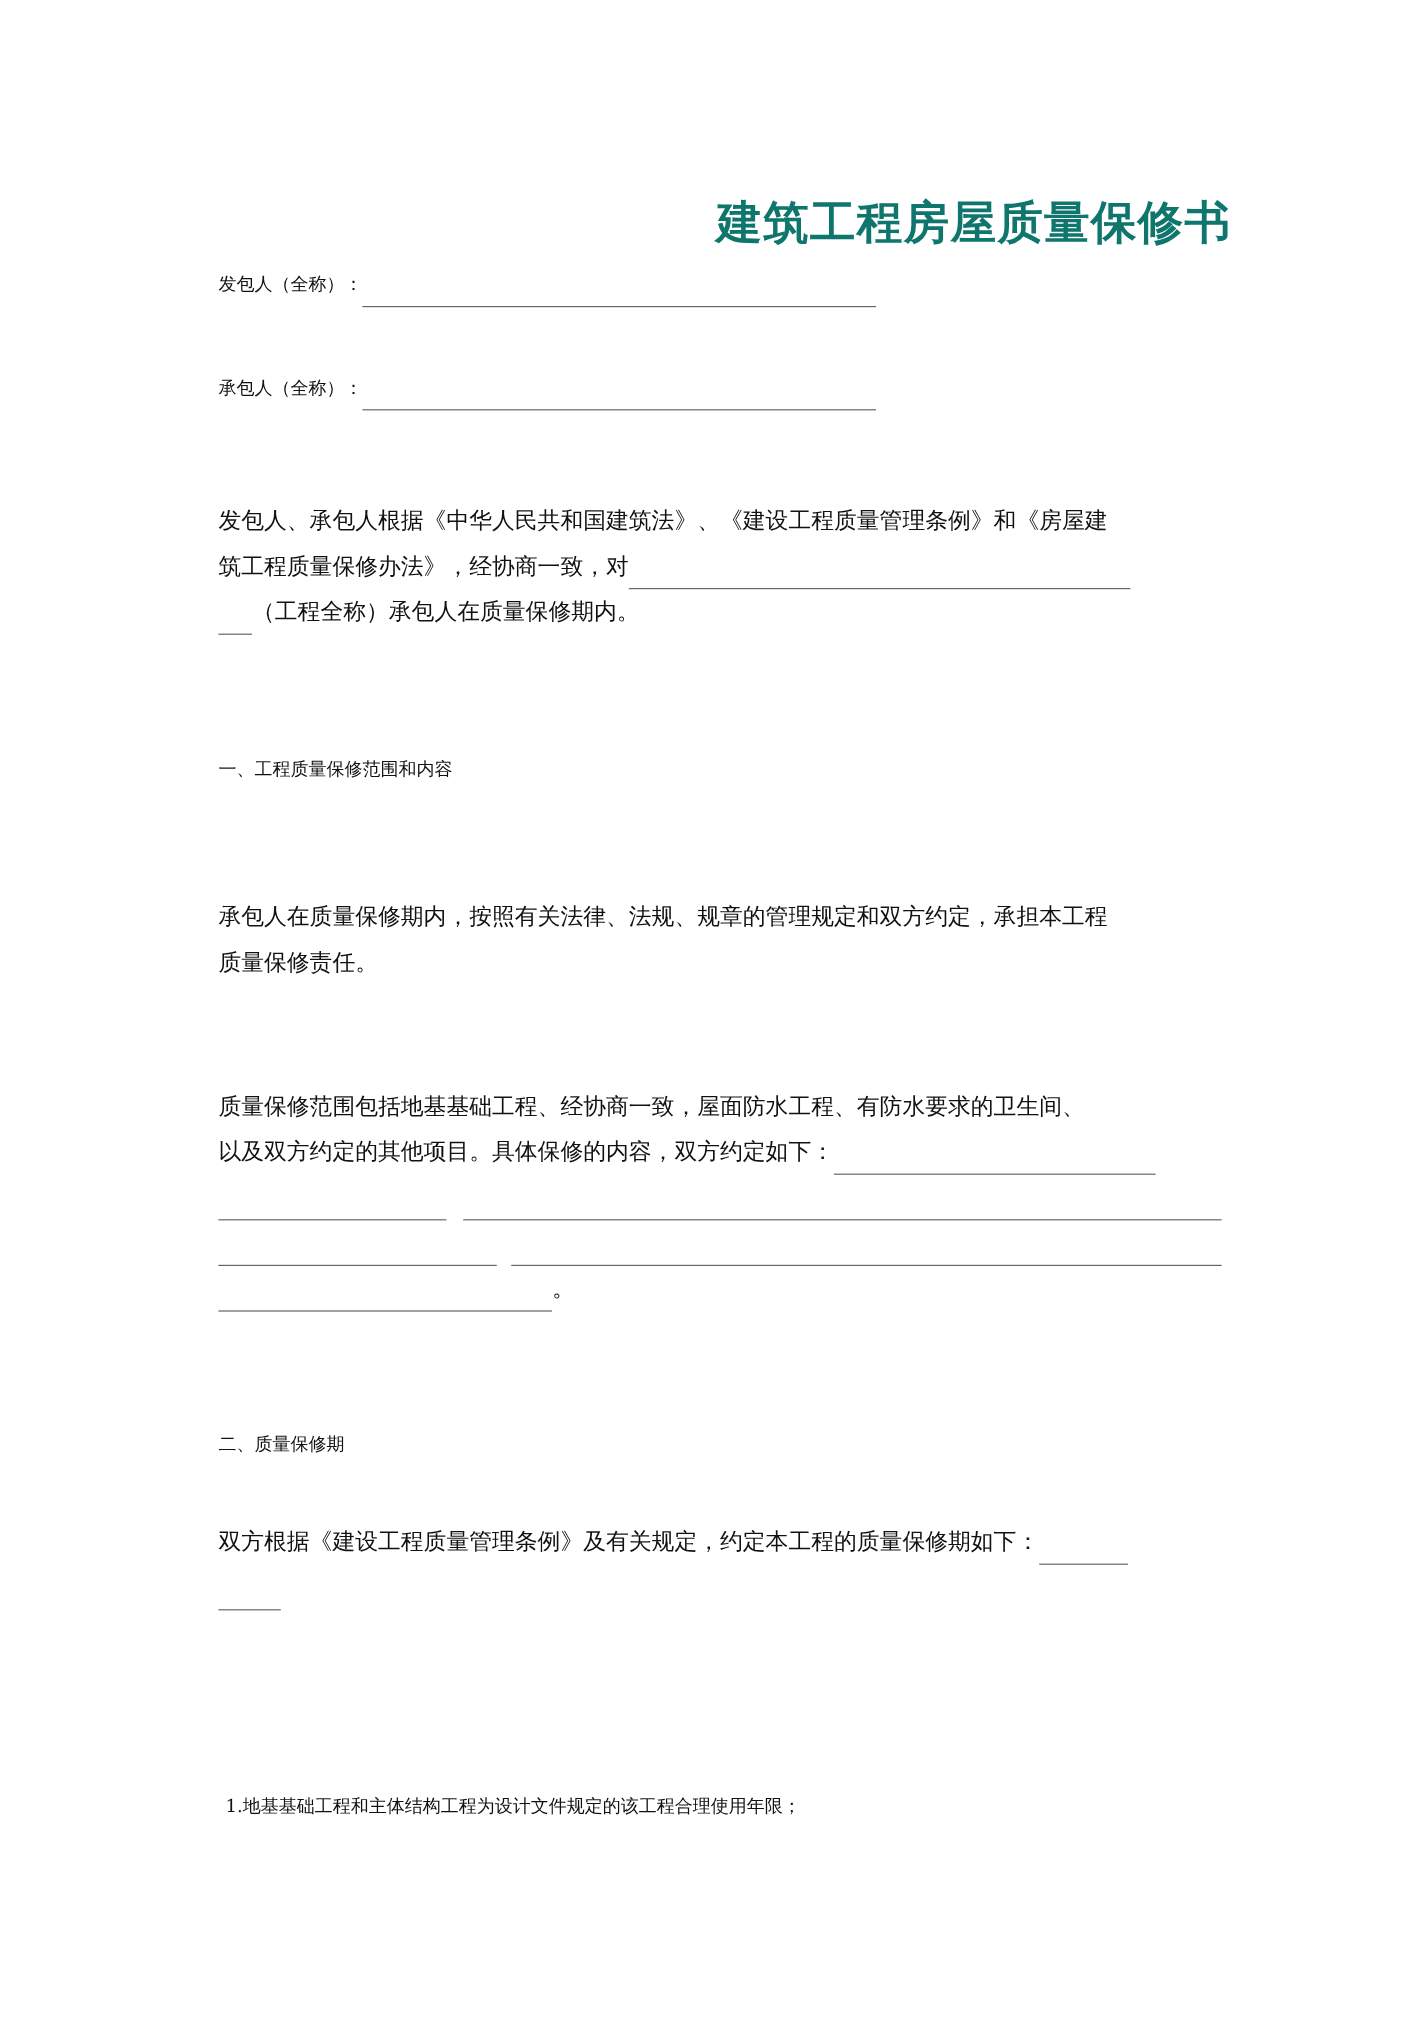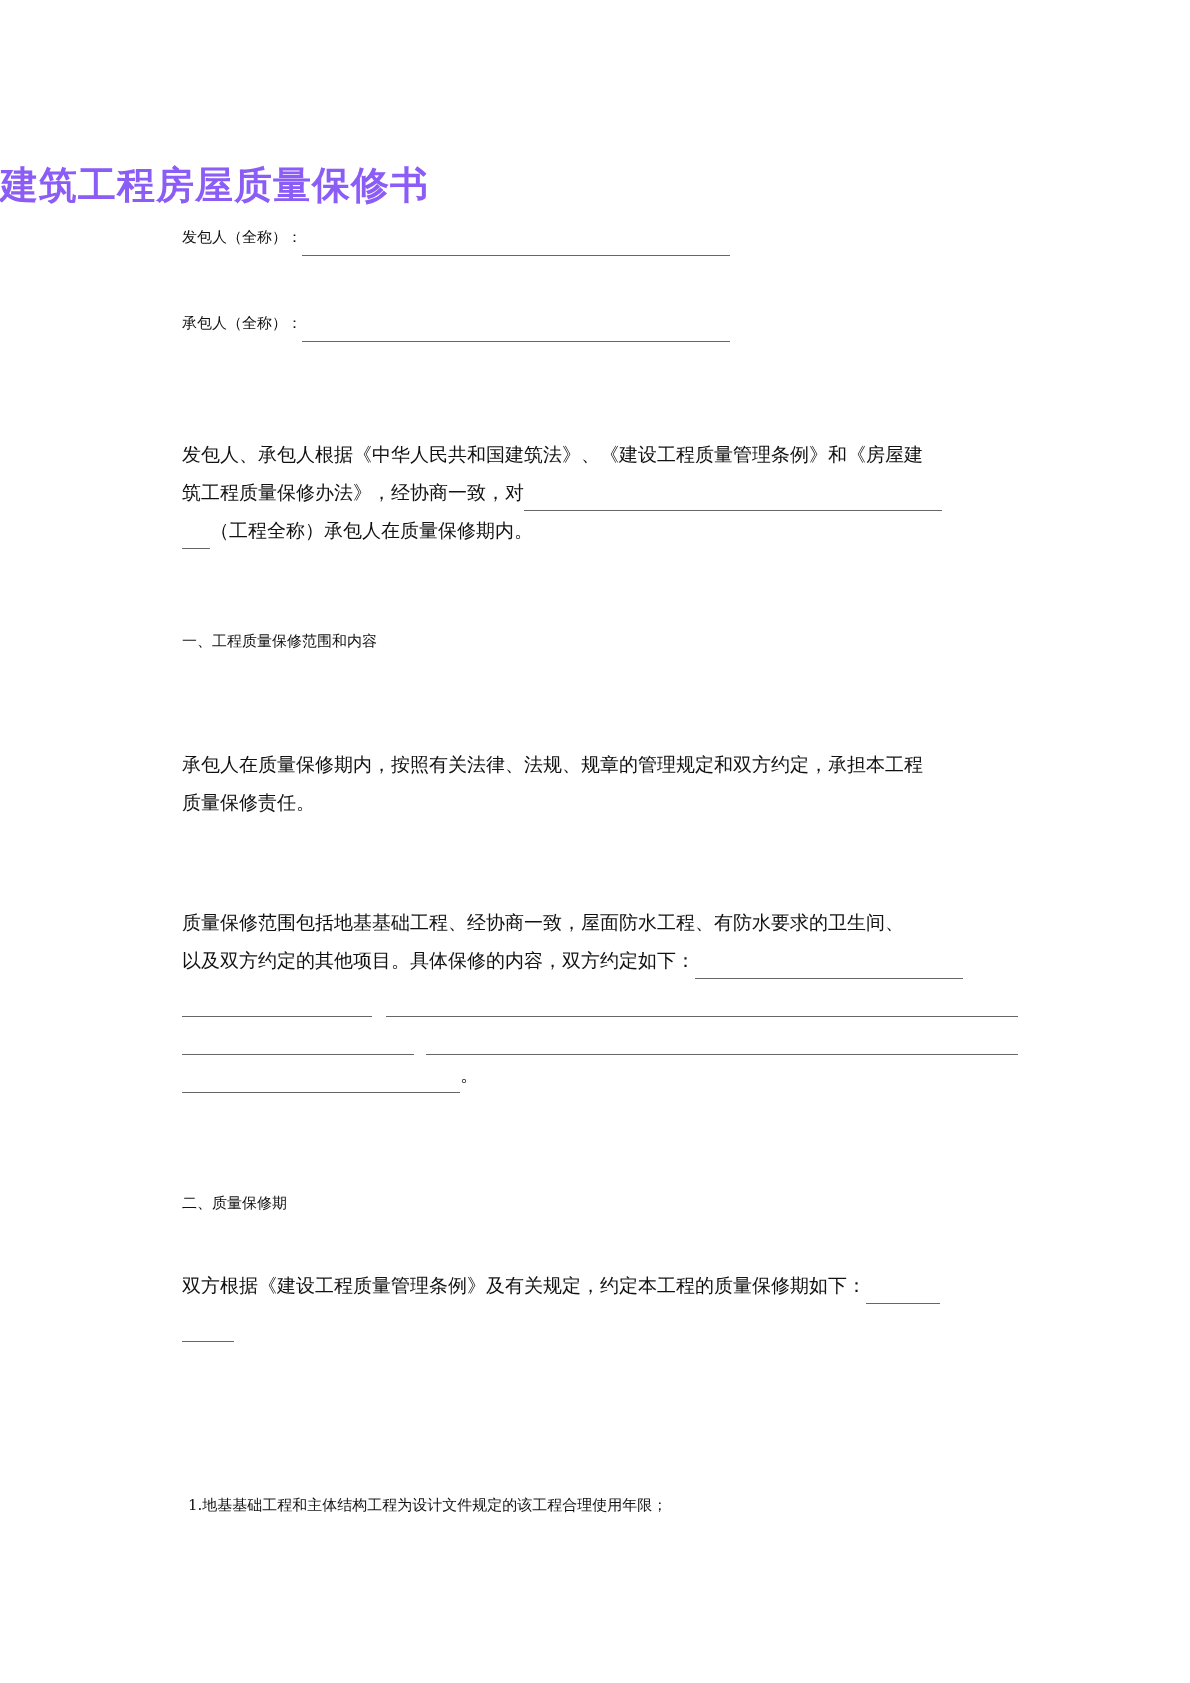--- a/index.html
+++ b/index.html
@@ -1,19 +1,19 @@
 <!DOCTYPE html>
 <html><head>
   <meta charset="utf-8">
   <style>
     html, body { margin: 0; padding: 0; background: #ffffff; }
     body { width: 1190px; height: 1683px; position: relative; overflow: hidden;
            font-family: "DejaVu Serif", "Liberation Serif", serif; color: #111; }
-    .title { position: absolute; top: 160px; left: 0; width: 1026px; text-align: left;
-             font-size: 38px; font-weight: bold; letter-spacing: 1px; color: #8b5cf6; }
+    .title { position: absolute; top: 160px; left: 0; width: 1026px; text-align: right;
+             font-size: 38px; font-weight: bold; letter-spacing: 1px; color: #0f766e; }
     .line { position: absolute; left: 182px; font-size: 15px; line-height: 38px; white-space: nowrap; }
     .blank { display: inline-block; border-bottom: 1px solid #666; height: 22px; vertical-align: bottom; }
     .para { position: absolute; left: 182px; width: 836px; font-size: 19px; line-height: 38px; }
     .para .row { white-space: nowrap; height: 38px; }
     .fullblank { display: inline-block; border-bottom: 1px solid #666; height: 22px; vertical-align: bottom; }
   </style>
 </head>
 <body>
 
 <div>
@@ -21,21 +21,21 @@
   <div class="title">建筑工程房屋质量保修书</div>
 
   <div class="line" style="top:218px;">
     <span>发包人（全称）：</span><span class="blank" style="width:428px;"></span>
   </div>
 
   <div class="line" style="top:304px;">
     <span>承包人（全称）：</span><span class="blank" style="width:428px;"></span>
   </div>
 
-  <div class="para" style="top:435px;">
+  <div class="para" style="top:415px;">
     <div class="row">发包人、承包人根据《中华人民共和国建筑法》、《建设工程质量管理条例》和《房屋建</div>
     <div class="row"><span>筑工程质量保修办法》，经协商一致，对</span><span class="fullblank" style="width:418px;"></span></div>
     <div class="row"><span class="fullblank" style="width:28px;"></span><span>（工程全称）承包人在质量保修期内。</span></div>
   </div>
 
   <div class="line" style="top:622px;">一、工程质量保修范围和内容</div>
 
   <div class="para" style="top:745px;">
     <div class="row">承包人在质量保修期内，按照有关法律、法规、规章的管理规定和双方约定，承担本工程</div>
     <div class="row">质量保修责任。</div>

